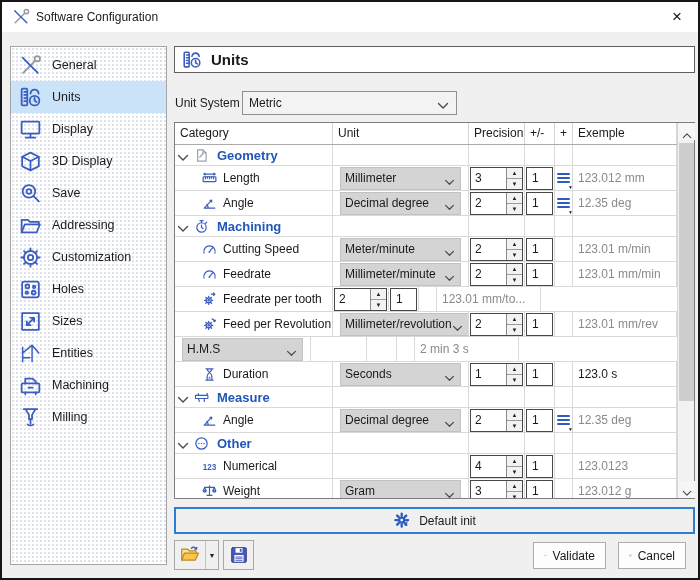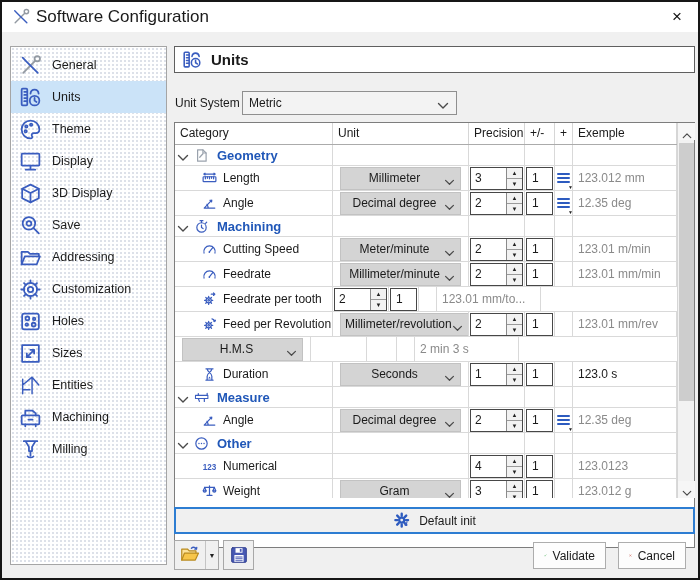--- a/index.html
+++ b/index.html
@@ -6,21 +6,21 @@
   *{box-sizing:border-box;}
   #dialog{
     position:relative;width:700px;height:580px;margin:0 auto;
     background:#f0f0f0;border:2px solid #161616;
     font-family:"Liberation Sans","DejaVu Sans",sans-serif;font-size:12px;color:#1a1a1a;
     overflow:hidden;
   }
   
   .titlebar{position:absolute;left:0;top:0;width:100%;height:30px;background:#ffffff;}
   .ticon{position:absolute;left:9px;top:5px;width:20px;height:20px;}
-  .ttext{position:absolute;left:34px;top:0;line-height:30px;font-size:17px;}
+  .ttext{position:absolute;left:34px;top:0;line-height:30px;font-size:12px;}
   .close{position:absolute;right:12px;top:0;line-height:30px;font-size:17px;color:#111;cursor:pointer;padding:0 4px;}
   
   .sidebar{
     position:absolute;left:8px;top:44px;width:157px;height:519px;
     background:#ffffff;border:1px solid #a5a5a5;
     background-image:radial-gradient(#dde1e9 0.8px,transparent 0.9px);background-size:4px 4px;
     padding-top:2px;
   }
   .sb-item{height:32px;display:flex;align-items:center;cursor:pointer;}
   .sb-item.sel{background:#cbe3f8;}
@@ -32,25 +32,25 @@
   .htext{position:absolute;left:36px;top:0;line-height:25px;font-size:15px;font-weight:bold;}
   
   .uslabel{position:absolute;left:173px;top:89px;height:24px;line-height:24px;}
   .combo{
     position:absolute;left:240px;top:89px;width:215px;height:24px;background:#f3f3f3;
     border:1px solid #8f8f8f;display:flex;align-items:center;cursor:pointer;
   }
   .combo-val{flex:1;padding-left:6px;}
   .combo-arrow{width:12px;height:8px;margin-right:7px;}
   
-  .table{position:absolute;left:172px;top:120px;width:521px;height:426px;background:#fff;border:1px solid #7d7d7d;}
+  .table{position:absolute;left:172px;top:120px;width:521px;height:377px;background:#fff;border:1px solid #7d7d7d;}
   #thead{position:absolute;left:0;top:0;width:502px;height:22px;display:flex;border-bottom:1px solid #ababab;background:#fff;}
   .hcell{height:100%;line-height:21px;padding-left:5px;border-right:1px solid #d6d6d6;overflow:hidden;white-space:nowrap;}
   #tbody{position:absolute;left:0;top:22px;width:502px;height:353px;overflow:hidden;}
-  .trow{display:flex;border-bottom:1px solid #d9d9d9;background:#fff;text-align:center;}
+  .trow{display:flex;border-bottom:1px solid #d9d9d9;background:#fff;}
   .trow.group{height:21px;}
   .trow.item{height:25px;}
   .cell{height:100%;border-right:1px solid #d9d9d9;display:flex;align-items:center;overflow:hidden;white-space:nowrap;}
   .c-cat .chev{width:12px;height:8px;margin-left:2px;flex:none;}
   .c-cat .g-ic{width:17px;height:17px;margin-left:4px;flex:none;}
   .c-cat .g-lb{margin-left:7px;font-size:13px;font-weight:bold;color:#2057b8;}
   .c-cat.item-cat{padding-left:26px;}
   .c-cat .i-ic{width:17px;height:17px;flex:none;}
   .c-cat .i-lb{margin-left:5px;}
   .unit-dd{flex:1;height:23px;margin:0 7px;background:#d4d4d4;border:1px solid #c2c2c2;display:flex;align-items:center;cursor:pointer;}
@@ -127,29 +127,20 @@
             <rect x="3.5" y="3.5" width="5.4" height="16" rx="1"></rect>
             <path d="M6 6.5h2.4M6 9.5h2.4M6 12.5h2.4M6 15.5h2.4"></path>
             <path d="M12 8.2c.3-2.2 2-3.7 3.9-3.7 1.9 0 3.6 1.5 3.9 3.7"></path>
             <circle cx="15.9" cy="15" r="4.6"></circle>
             <path d="M15.9 12.4V15l1.9 1.3"></path>
           </svg></span>
         <span class="sb-lb">Units</span>
       </div>
       <div class="sb-item">
         <span class="sb-ic"><svg viewBox="0 0 24 24" width="100%" height="100%" fill="none" stroke="#3a5dbf" stroke-width="1.7" stroke-linecap="round" stroke-linejoin="round">
-            <path d="M12 3.5a8.5 8.5 0 1 0 0 17c1.7 0 2.1-1.1 1.4-2.2-.8-1.4.2-2.9 1.9-2.9h1.8c2 0 3.4-1.5 3.4-3.4C20.5 7 16.7 3.5 12 3.5z"></path>
-            <circle cx="8" cy="9.2" r="1.1"></circle>
-            <circle cx="12.6" cy="7.4" r="1.1"></circle>
-            <circle cx="7.4" cy="13.6" r="1.1"></circle>
-          </svg></span>
-        <span class="sb-lb">Theme</span>
-      </div>
-      <div class="sb-item">
-        <span class="sb-ic"><svg viewBox="0 0 24 24" width="100%" height="100%" fill="none" stroke="#3a5dbf" stroke-width="1.7" stroke-linecap="round" stroke-linejoin="round">
             <rect x="3.5" y="4.5" width="17" height="11.5" rx="0.8"></rect>
             <path d="M12 16v3.5M7.5 19.8h9"></path>
           </svg></span>
         <span class="sb-lb">Display</span>
       </div>
       <div class="sb-item">
         <span class="sb-ic"><svg viewBox="0 0 24 24" width="100%" height="100%" fill="none" stroke="#3a5dbf" stroke-width="1.7" stroke-linecap="round" stroke-linejoin="round">
             <path d="M12 3.5 20 7.5v9L12 20.5 4 16.5v-9z"></path>
             <path d="M4 7.5l8 4 8-4M12 11.5v9"></path>
           </svg></span>

